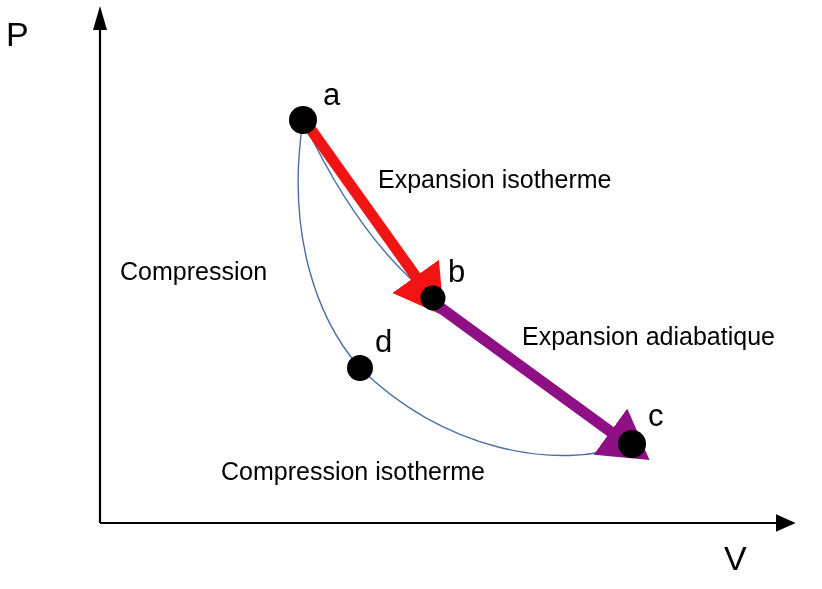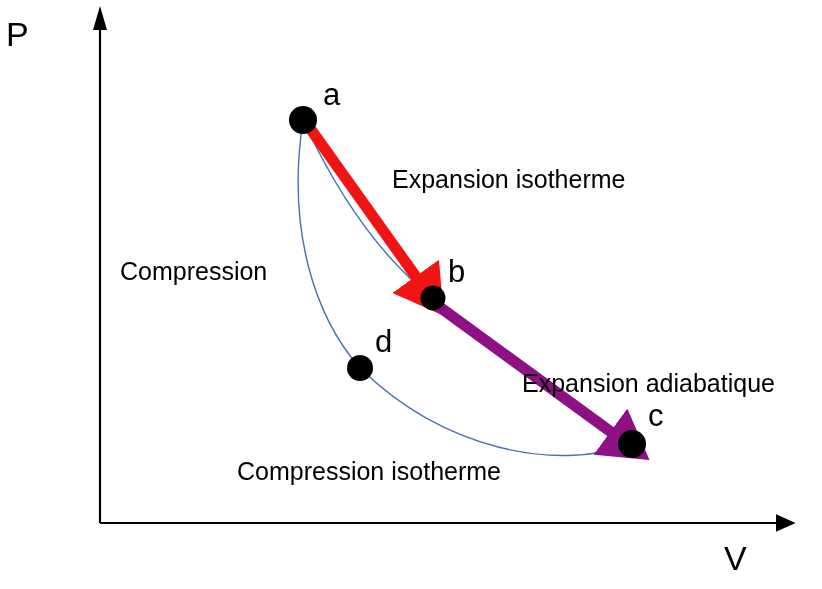--- a/index.html
+++ b/index.html
@@ -39,23 +39,23 @@
   }
   .process-label {
     font-size: 25px;
   }
   #label-P      { left: 6px;   top: 14px; }
   #label-V      { left: 724px; top: 538px; }
   #label-a      { left: 323px; top: 77px; }
   #label-b      { left: 448px; top: 254px; }
   #label-c      { left: 648px; top: 398px; }
   #label-d      { left: 375px; top: 324px; }
-  #label-expansion-isotherme   { left: 392px; top: 165px; }
-  #label-expansion-adiabatique { left: 522px; top: 322px; margin-top: 47px; }
-  #label-compression-isotherme { left: 221px; top: 457px; margin-left: 16px; }
+  #label-expansion-isotherme   { left: 378px; top: 165px; }
+  #label-expansion-adiabatique { left: 522px; top: 322px; }
+  #label-compression-isotherme { left: 221px; top: 457px; }
   #label-compression-adiabatique { left: 120px; top: 257px; }
 </style>
 </head>
 <body>
 
 <div id="stage">
 
   <svg id="diagram" viewBox="0 0 822 589">
     <defs>
       <marker id="axis-arrow-x" markerWidth="12" markerHeight="12" refX="1" refY="4" orient="auto" markerUnits="strokeWidth">

